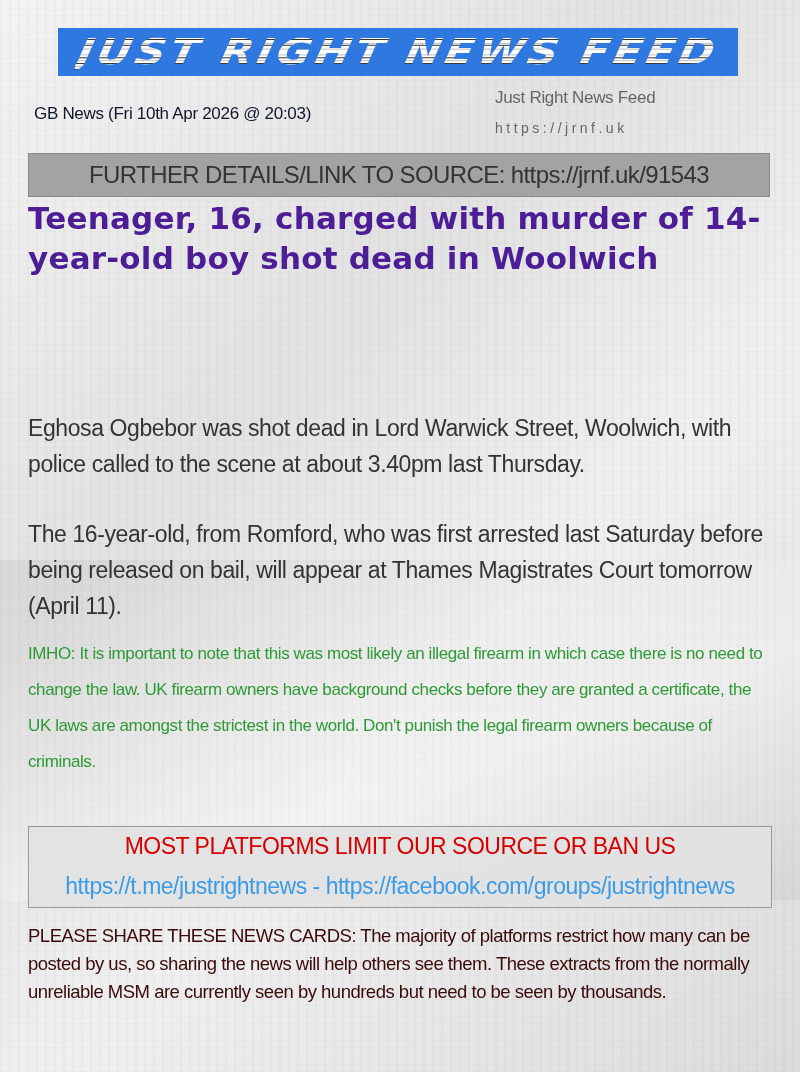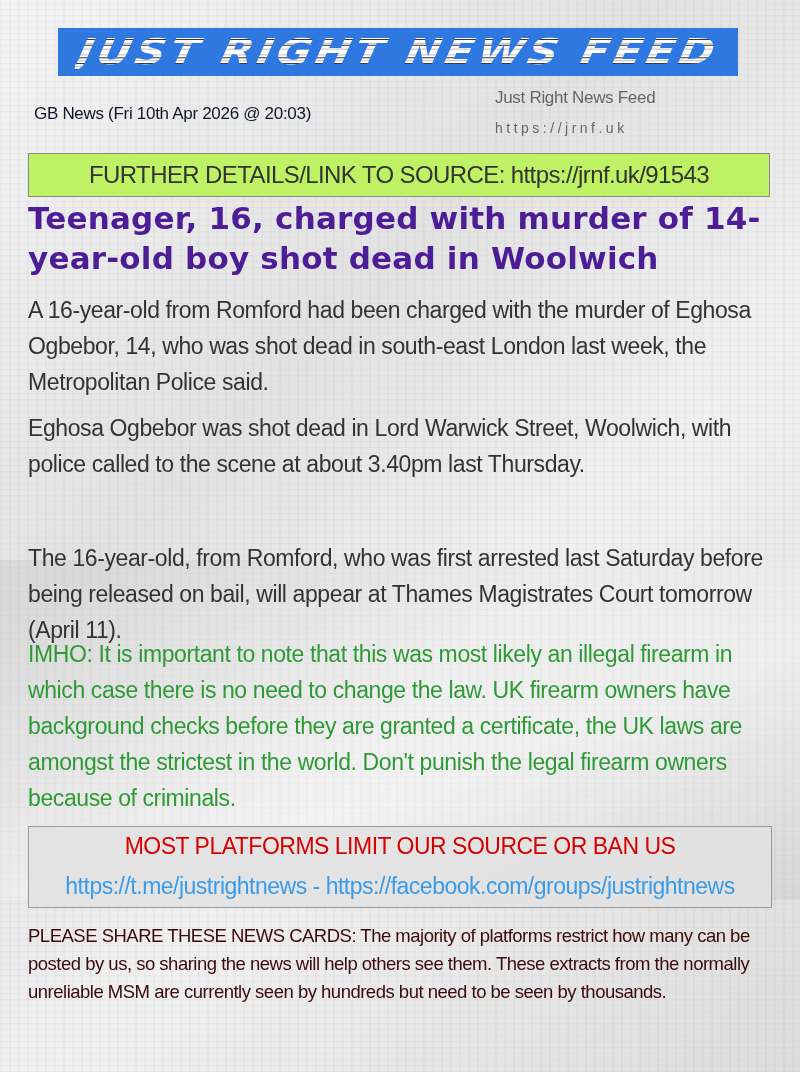--- a/index.html
+++ b/index.html
@@ -41,39 +41,39 @@
   .site-name {
     position: absolute; left: 495px; top: 88px;
     font-size: 17px; color: #666; letter-spacing: -0.3px;
   }
   .site-url {
     position: absolute; left: 495px; top: 120px;
     font-size: 14px; color: #666; letter-spacing: 3.5px;
   }
   .link-box {
     position: absolute; left: 28px; top: 153px; width: 742px; height: 44px;
-    background: #bef264; border: 1px solid #8a8a8a; box-sizing: border-box;
+    background: #a3a3a3; border: 1px solid #8a8a8a; box-sizing: border-box;
     display: flex; align-items: center; justify-content: center;
     font-size: 24px; color: #333; letter-spacing: -0.6px;
   }
   .headline {
     position: absolute; left: 28px; top: 198px; width: 760px;
     font-family: "DejaVu Sans", sans-serif; font-weight: bold;
     font-size: 31px; line-height: 40px; color: #4c1d95; letter-spacing: 0.2px;
   }
   .body {
     position: absolute; left: 28px; width: 750px;
     font-size: 23px; line-height: 36px; color: #333; letter-spacing: -0.4px;
   }
   .p1 { top: 292px; }
   .p2 { top: 410px; }
-  .p3 { top: 516px; margin-top: 24px; }
+  .p3 { top: 516px; }
   .opinion {
     position: absolute; left: 28px; top: 636px; width: 750px;
-    font-size: 23px; line-height: 36px; color: #2e9a36; letter-spacing: -0.4px;
+    font-size: 17px; line-height: 36px; color: #2e9a36; letter-spacing: -0.4px;
   }
   .promo-box {
     position: absolute; left: 28px; top: 826px; width: 744px; height: 82px;
     background: rgba(226,226,226,0.92); border: 1px solid #9a9a9a; box-sizing: border-box;
     text-align: center;
   }
   .promo-warning {
     position: absolute; left: 0; right: 0; top: 6px;
     font-size: 23px; color: #d50000; letter-spacing: -0.5px;
   }
@@ -99,21 +99,20 @@
   <div class="source">GB News (Fri 10th Apr 2026 @ 20:03)</div>
   <div class="site-name">Just Right News Feed</div>
   <div class="site-url">https://jrnf.uk</div>
 
   <div class="link-box">
     <span>FURTHER DETAILS/LINK TO SOURCE: https://jrnf.uk/91543</span>
   </div>
 
   <div class="headline">Teenager, 16, charged with murder of 14-year-old boy shot dead in Woolwich</div>
 
-  <div class="body p1">A 16-year-old from Romford had been charged with the murder of Eghosa Ogbebor, 14, who was shot dead in south-east London last week, the Metropolitan Police said.</div>
   <div class="body p2">Eghosa Ogbebor was shot dead in Lord Warwick Street, Woolwich, with police called to the scene at about 3.40pm last Thursday.</div>
   <div class="body p3">The 16-year-old, from Romford, who was first arrested last Saturday before being released on bail, will appear at Thames Magistrates Court tomorrow (April 11).</div>
 
   <div class="opinion">IMHO: It is important to note that this was most likely an illegal firearm in which case there is no need to change the law. UK firearm owners have background checks before they are granted a certificate, the UK laws are amongst the strictest in the world. Don't punish the legal firearm owners because of criminals.</div>
 
   <div class="promo-box">
     <div class="promo-warning">MOST PLATFORMS LIMIT OUR SOURCE OR BAN US</div>
     <div class="promo-links">https://t.me/justrightnews - https://facebook.com/groups/justrightnews</div>
   </div>
 

